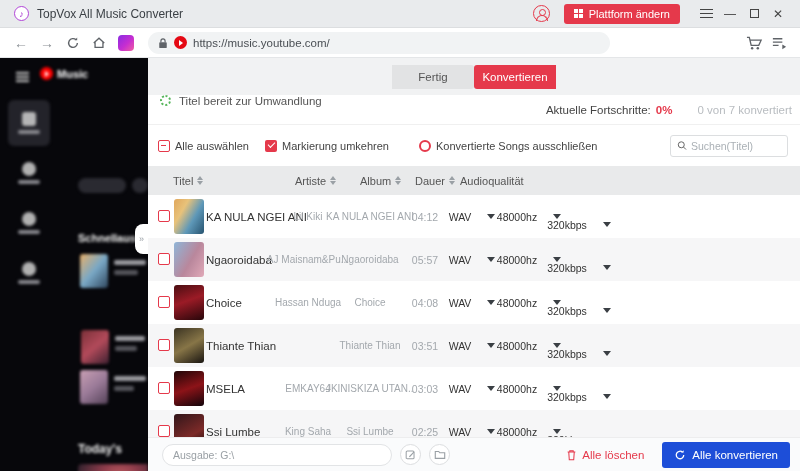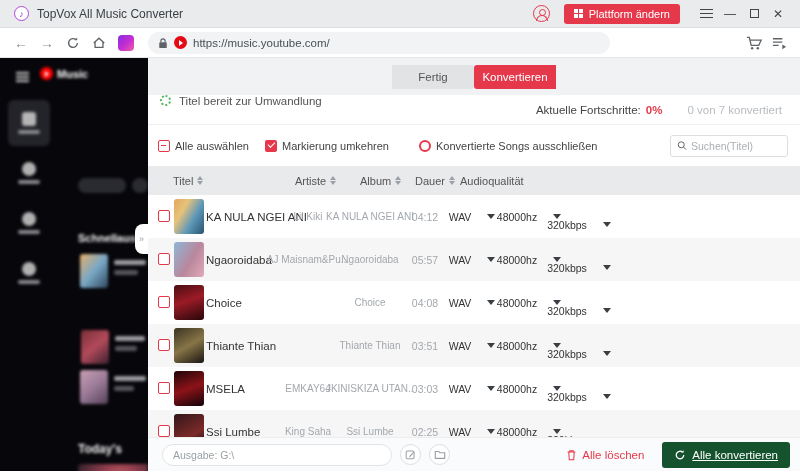--- a/index.html
+++ b/index.html
@@ -62,21 +62,21 @@
   
   #panel { position:absolute; left:148px; top:58px; width:652px; height:413px; background:#fff; z-index:10; }
   #tabbar { position:absolute; left:0; top:0; width:652px; height:37px; background:#f1f2f3; display:flex; align-items:center; justify-content:center; }
   .tab { height:24px; width:82px; font-size:11.5px; display:flex; align-items:center; justify-content:center; cursor:pointer; }
   .tab.active { background:#e5394b; color:#fff; border-radius:3px 0 0 3px; }
   .tab.idle { background:#e2e3e4; color:#555; border-radius:0 3px 3px 0; }
 
   #statusrow { position:absolute; left:0; top:37px; width:652px; height:30px; background:#fff; border-bottom:1px solid #f0f0f0; display:flex; }
   .spinner { width:11px; height:11px; border:2px dotted #55b55a; border-radius:50%; margin-left:12px; flex:none; }
   .ready-text { font-size:11.5px; color:#555; margin-left:8px; }
-  .progress-wrap { margin-left:auto; display:flex; align-items:center; gap:5px; padding-right:18px; font-size:11.5px; }
+  .progress-wrap { margin-left:auto; display:flex; align-items:center; gap:5px; padding-right:8px; font-size:11.5px; }
   .prog-label { color:#444; }
   .prog-pct { color:#e5394b; font-weight:bold; }
   .prog-detail { color:#b8bcc0;margin-left:20px; }
 
   #actionrow { position:absolute; left:0; top:67px; width:652px; height:41px; background:#fff; display:flex; align-items:center; }
   .act { display:flex; align-items:center; gap:5px; font-size:11px; color:#444; cursor:pointer; }
   .a1 { margin-left:10px; } .a2 { margin-left:16px; } .a3 { margin-left:30px; }
   .cb-part { width:12px; height:12px; border:1.5px solid #e5394b; border-radius:2px; position:relative; background:#fff; }
   .cb-part:before { content:""; position:absolute; left:2px; top:4px; width:5px; height:1px; background:#e5394b; }
   .cb-full { width:12px; height:12px; background:#e5394b; border-radius:2px; position:relative; }
@@ -105,21 +105,21 @@
   .c-fmt { position:absolute; left:296px; top:0; width:56px; height:43px; }
   .c-rate { position:absolute; left:348px; top:0; width:66px; height:43px; }
   .c-bit { position:absolute; left:396px; top:8px; width:70px; height:43px; }
   .dd { width:100%; height:100%; display:flex; align-items:center; justify-content:center; gap:16px; font-size:10.5px; color:#333; cursor:pointer; }
   .caret { width:0; height:0; border-left:4px solid transparent; border-right:4px solid transparent; border-top:5px solid #3a3f44; }
 
   #footer { position:absolute; left:0; top:379px; width:652px; height:34px; background:#fafbfc; border-top:1px solid #ededee; display:flex; align-items:center; }
   .out-pill { margin-left:14px; width:230px; height:22px; border:1px solid #e2e4e6; border-radius:11px; background:#fff; display:flex; align-items:center; padding:0 10px; font-size:10.5px; color:#9aa0a5; cursor:text; }
   .circ-btn { width:21px; height:21px; border:1px solid #dcdee0; border-radius:50%; display:flex; align-items:center; justify-content:center; margin-left:8px; cursor:pointer; background:#fff; }
   .del-link { margin-left:auto; display:flex; align-items:center; gap:5px; color:#e5394b; font-size:11.5px; cursor:pointer; }
-  .convert-btn { margin:0 10px 0 18px; height:26px; background:#14532d; color:#fff; border:none; border-radius:3px; font-size:11.5px; padding:0 12px; display:flex; align-items:center; gap:6px; cursor:pointer; font-family:"Liberation Sans",sans-serif;text-decoration:underline; }
+  .convert-btn { margin:0 10px 0 18px; height:26px; background:#1d4ed8; color:#fff; border:none; border-radius:3px; font-size:11.5px; padding:0 12px; display:flex; align-items:center; gap:6px; cursor:pointer; font-family:"Liberation Sans",sans-serif; }
 </style>
 </head>
 <body>
 
 <div id="titlebar">
   <div class="app-logo">♪</div>
   <div class="app-title">TopVox All Music Converter</div>
   <div class="tb-right">
     <div class="person-btn"></div>
     <button class="platform-btn">
@@ -351,20 +351,21 @@
           <div class="dd">
             <span>320kbps</span>
             <span class="caret"></span>
           </div>
         </div>
     </div>
       <div class="trow">
       <div class="row-cb"></div>
       <div class="thumb" style="background: linear-gradient(160deg, rgb(74, 13, 18) 0%, rgb(155, 27, 38) 45%, rgb(39, 6, 10) 100%);"></div>
       <div class="c-title">Choice</div>
+      <div class="c-artist">Hassan Nduga</div>
       <div class="c-album">Choice</div>
       <div class="c-dur">04:08</div>
       <div class="c-fmt">
           <div class="dd">
             <span>WAV</span>
             <span class="caret"></span>
           </div>
         </div>
       <div class="c-rate">
           <div class="dd">

